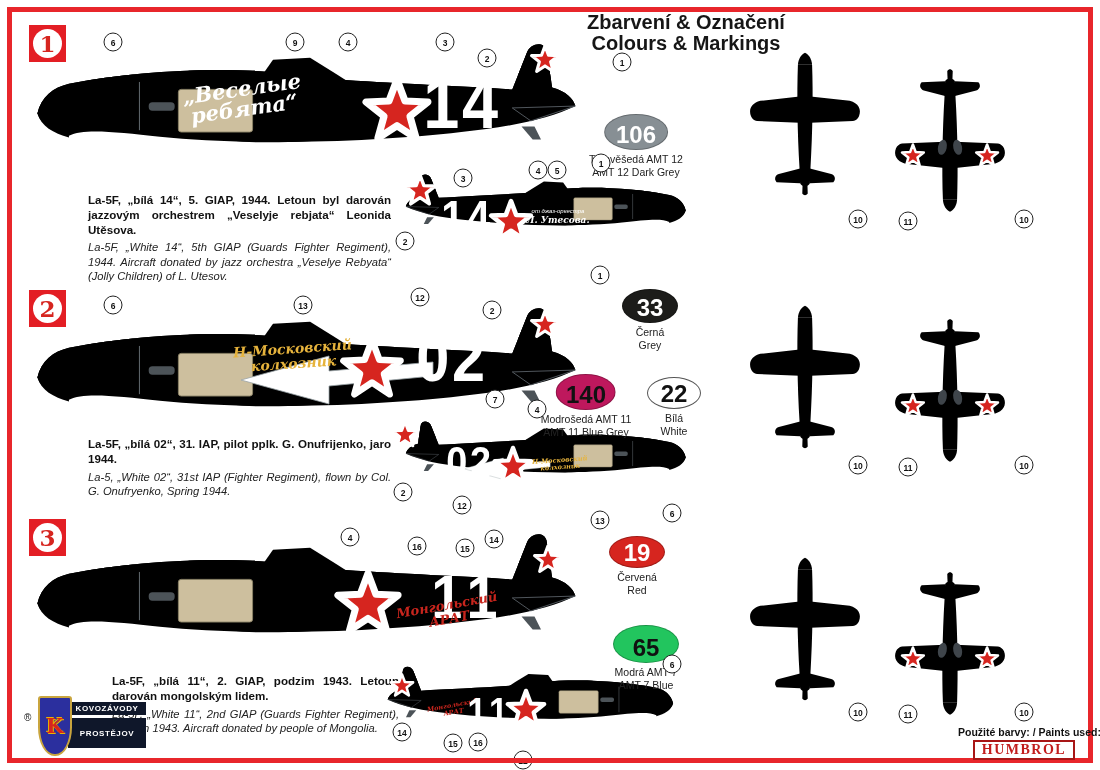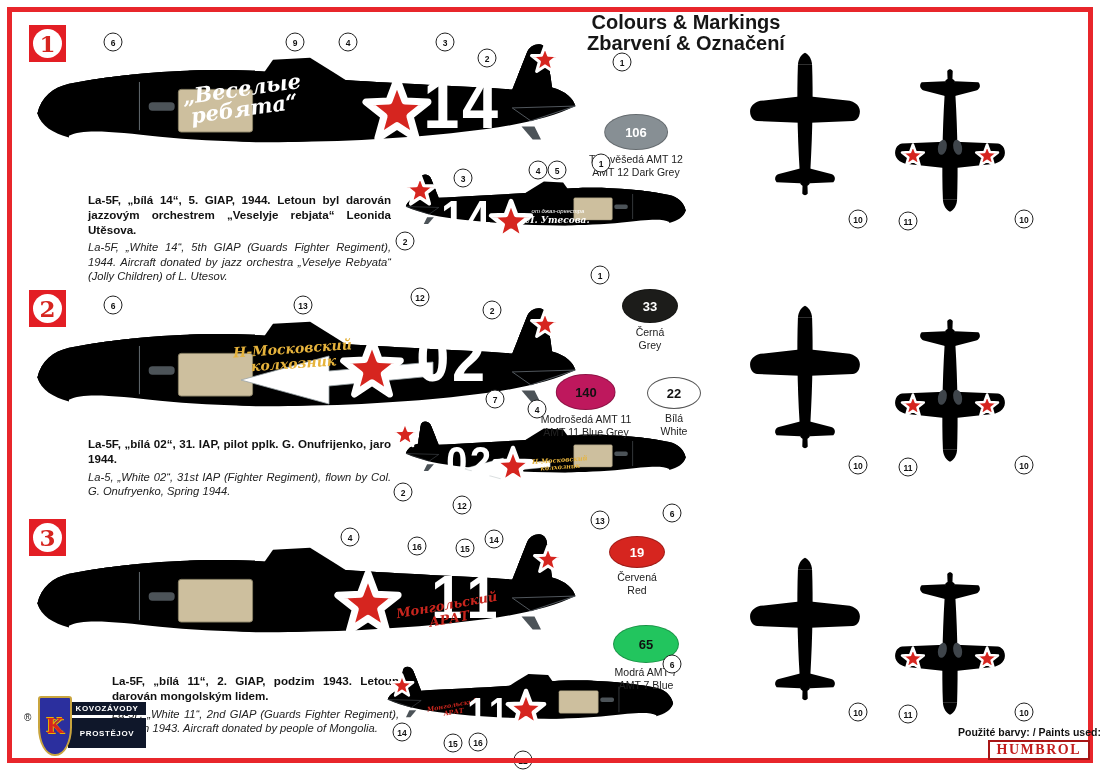--- a/index.html
+++ b/index.html
@@ -45,22 +45,22 @@
 
   
   .desc{position:absolute;width:303px;z-index:5;}
   .desc .cs{font-weight:700;font-size:11.6px;line-height:1.28;text-align:justify;color:#111;}
   .desc .en{font-style:italic;font-size:11.2px;line-height:1.28;margin-top:3px;text-align:justify;color:#222;}
   .d1{left:88px;top:193px}.d2{left:88px;top:437px}.d3{left:112px;top:674px;width:287px;}
 
   
   .swatch{position:absolute;display:flex;flex-direction:column;align-items:center;
           transform:translateX(-50%);z-index:6;}
-  .oval{border-radius:50%;display:flex;align-items:center;justify-content:center;
-        font-weight:700;font-size:13px;border:1px solid rgba(0,0,0,.25);}
+  .oval{border-radius:50%;display:flex;align-items:flex-end;justify-content:center;
+        font-weight:700;font-size:24px;border:1px solid rgba(0,0,0,.25);}
   .plabel{font-size:10.5px;line-height:1.2;text-align:center;color:#222;margin-top:3px;white-space:nowrap;}
   .sw106{left:636px;top:114px}.sw106 .oval{width:62px;height:34px}
   .sw33{left:650px;top:289px}.sw33 .oval{width:54px;height:32px}
   .sw140{left:586px;top:374px}.sw140 .oval{width:58px;height:34px}
   .sw22{left:674px;top:377px}.sw22 .oval{width:52px;height:30px}
   .sw19{left:637px;top:536px}.sw19 .oval{width:54px;height:30px}
   .sw65{left:646px;top:625px}.sw65 .oval{width:64px;height:36px}
 
   
   .callout{position:absolute;width:17px;height:17px;border:1.3px solid #222;border-radius:50%;
@@ -74,21 +74,21 @@
   .kp-bar{position:absolute;left:44px;width:78px;background:#0f172a;color:#fff;
           font-weight:700;font-size:8px;letter-spacing:.6px;text-align:center;
           display:flex;align-items:center;justify-content:center;}
   .kp-b1{top:8px;height:13px}.kp-b2{top:24px;height:9px}.kp-b3{top:24px;height:30px}
   .kp-shield{position:absolute;left:14px;top:2px;width:30px;height:56px;background:#2b2f9e;
           border:2px solid #c9a53e;border-radius:3px 3px 48% 48%;z-index:2;
           display:flex;align-items:center;justify-content:center;
           font:700 20px "DejaVu Serif",serif;color:#d6251f;
           text-shadow:1px 1px 0 #e8b400, -1px -1px 0 #e8b400;}
 
-  .paints-used{position:absolute;left:958px;top:726px;width:132px;text-align:right;z-index:41;}
+  .paints-used{position:absolute;left:958px;top:726px;width:132px;text-align:center;z-index:41;}
   .paints-used .lbl{font-weight:700;font-size:10.5px;color:#111;white-space:nowrap;}
   .humbrol{display:inline-block;margin-top:2px;border:2px solid #a81616;padding:0 7px;
            font:700 14px "Liberation Serif",serif;color:#c21d1d;letter-spacing:1.5px;background:#fff;}
 </style>
 </head>
 <body>
 
 <div class="sheet">
 
   <svg width="0" height="0" style="position:absolute" aria-hidden="true">
@@ -142,22 +142,22 @@
         <rect class="c-canopy" x="101" y="64" width="18" height="40" rx="7"></rect>
         <path class="c-frameline" d="M101,76 H119 M101,92 H119"></path>
         <path class="c-nose" d="M110,4 C103,7 98,15 97,26 L123,26 C122,15 117,7 110,4 Z"></path>
       </symbol>
     </defs>
   </svg>
 
   <div class="red-frame"></div>
 
   <div class="title">
+    <div>Zbarvení &amp; Označení</div>
     <div>Colours &amp; Markings</div>
-    <div>Zbarvení &amp; Označení</div>
   </div>
 
   <div class="marker m1">
       <span class="ring">1</span>
     </div>
   <div class="marker m2">
       <span class="ring">2</span>
     </div>
   <div class="marker m3">
       <span class="ring">3</span>

